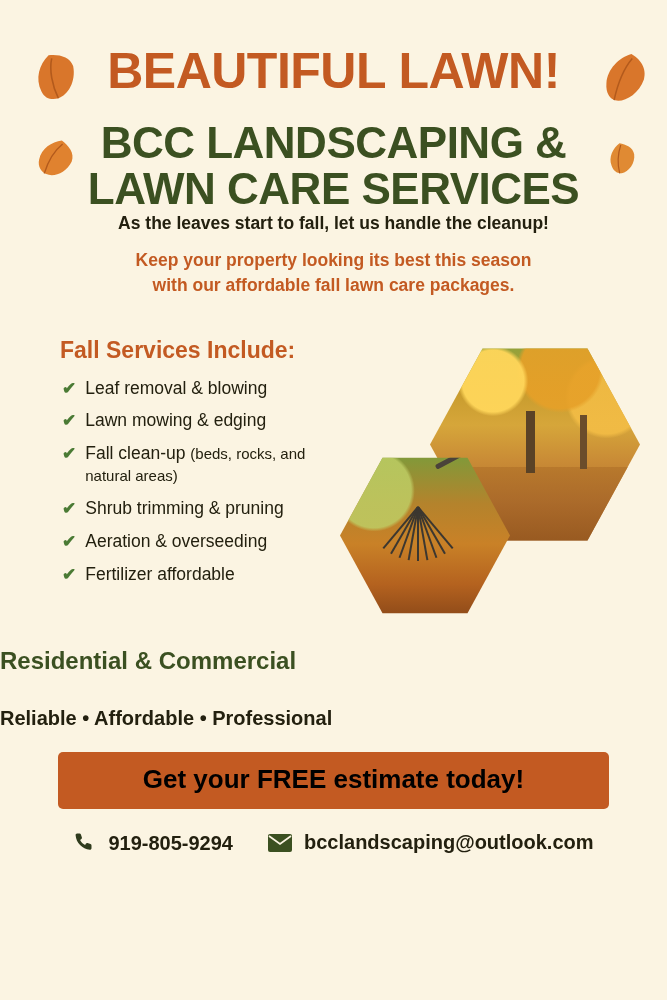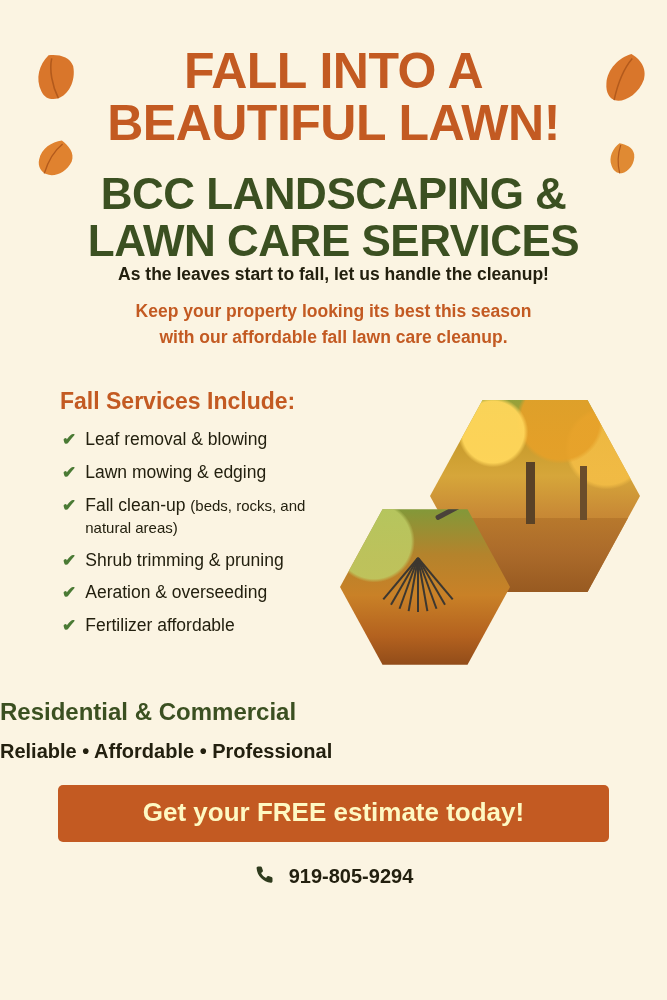--- a/index.html
+++ b/index.html
@@ -177,27 +177,27 @@
   }
   .band .res {
     color: #3b5021;
     font-weight: bold;
     font-size: 24px;
   }
   .band .traits {
     color: #23200f;
     font-weight: bold;
     font-size: 20px;
-    margin-top: 14px;
+    margin-top: 32px;
   }
 
   .cta {
     margin: 22px 58px 0 58px;
     background: #c35a22;
-    color: #fef9c3;
+    color: #000000;
     text-align: center;
     font-weight: bold;
     font-size: 26px;
     padding: 12px 0 14px 0;
     border-radius: 5px;
   }
 
   .contact {
     display: flex;
     justify-content: center;
@@ -235,34 +235,33 @@
     </svg>
   </div>
   <div class="leaf leaf-4">
     <svg width="28" height="34" viewBox="0 0 28 34">
       <path d="M14 1C7 5 1 13 3 22c1 6 5 9 9 9 7 0 15-8 15-17C27 7 20 3 14 1z" fill="#e08a33"></path>
       <path d="M10 31C9 22 11 11 15 3" stroke="#b35a1c" stroke-width="1.2" fill="none"></path>
     </svg>
   </div>
 
   <div class="headline">
-    <span class="l1">FALL INTO A</span>
     <span class="l2">BEAUTIFUL LAWN!</span>
   </div>
 
   <div class="subhead">
     <span>BCC LANDSCAPING &amp;</span><br>
     <span>LAWN CARE SERVICES</span>
   </div>
 
   <div class="lede">As the leaves start to fall, let us handle the cleanup!</div>
 
   <div class="lede2">
     <span>Keep your property looking its best this season</span><br>
-    <span>with our affordable fall lawn care cleanup.</span>
+    <span>with our affordable fall lawn care packages.</span>
   </div>
 
   <div class="middle">
 
     <div class="services-title">Fall Services Include:</div>
 
     <ul class="services">
       <li>
         <span class="check">✔</span>
         <span><span>Leaf removal &amp; blowing</span></span>
@@ -322,15 +321,24 @@
 
   <div class="contact">
     <div class="item">
       <span class="ic">
         <svg width="24" height="24" viewBox="0 0 24 24">
           <path d="M6.6 2.5c.6 0 1.1.4 1.3 1l1 3c.2.6 0 1.2-.5 1.5l-1.3.9c1 2.2 2.8 4 5 5l.9-1.3c.4-.5 1-.7 1.5-.5l3 1c.6.2 1 .7 1 1.3v2.8c0 .9-.8 1.6-1.7 1.5C9.2 17.9 3.2 11.9 2.6 4.2 2.5 3.3 3.2 2.5 4.1 2.5z" fill="#2f3b1d"></path>
         </svg>
       </span>
       <span>919-805-9294</span>
     </div>
+    <div class="item">
+      <span class="ic">
+        <svg width="26" height="22" viewBox="0 0 26 22">
+          <rect x="1" y="2" width="24" height="18" rx="2" fill="#3b5021"></rect>
+          <path d="M2 4l11 8 11-8" stroke="#fbf4e2" stroke-width="1.8" fill="none"></path>
+        </svg>
+      </span>
+      <span>bcclandscaping@outlook.com</span>
+    </div>
   </div>
 
 </div>
 
 </body></html>

